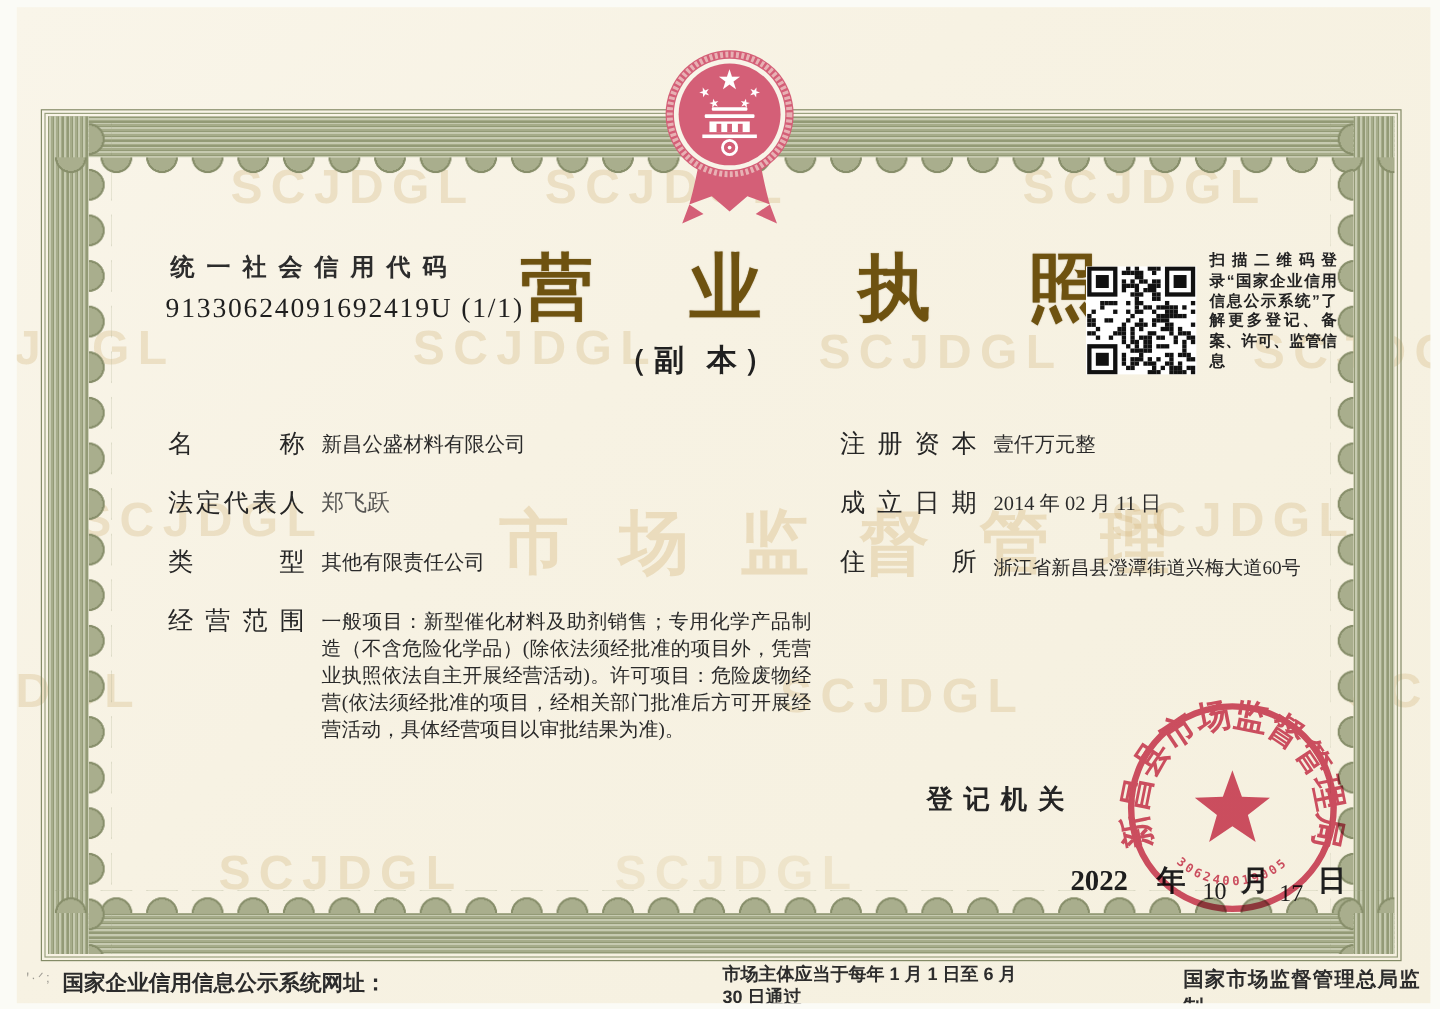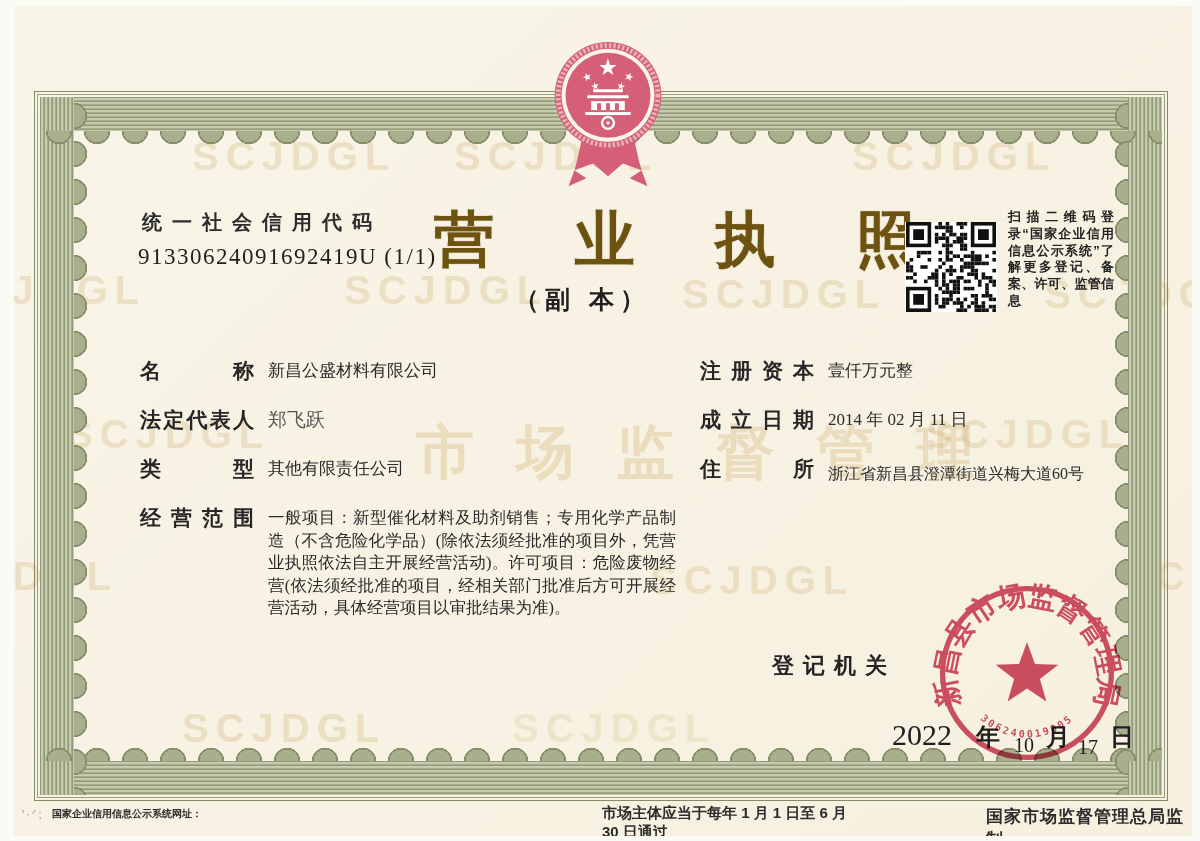--- a/index.html
+++ b/index.html
@@ -54,47 +54,47 @@
   .subtitle{position:absolute;left:500px;top:277px;width:200px;
       font-size:25px;color:#202020;font-weight:600;letter-spacing:6px;white-space:nowrap;}
   .qr{position:absolute;left:891px;top:216px;width:92px;height:90px;background:#fff;}
   .qr svg{display:block;}
   .qr-caption{position:absolute;left:994px;top:203px;width:106px;font-size:13px;
       line-height:16.8px;color:#232323;font-weight:600;text-align:justify;}
   
   .col-left{position:absolute;left:126px;top:352px;width:570px;}
   .col-right{position:absolute;left:686px;top:352px;width:420px;}
   .row{display:flex;align-items:flex-start;margin-bottom:23px;}
-  .lbl{flex:0 0 114px;font-size:21px;font-weight:700;color:#262626;
+  .lbl{flex:0 0 114px;font-size:21px;font-weight:400;color:#262626;
       text-align:justify;text-align-last:justify;text-justify:inter-character;line-height:26px;}
   .val{margin-left:14px;font-size:17px;color:#2a2a2a;line-height:26px;
       font-family:"Liberation Serif","DejaVu Serif",serif;}
   .val.scope{font-size:16.5px;line-height:22.5px;width:408px;text-align:justify;margin-top:2px;}
   .val.addr{font-size:16px;width:270px;line-height:21px;margin-top:7px;}
   .val.rep{font-size:19px;color:#3a3a3a;opacity:.85;}
   
   .reg-label{position:absolute;left:758px;top:645px;font-size:22px;font-weight:600;
       letter-spacing:9px;color:#242424;white-space:nowrap;}
   .reg-date{position:absolute;left:878px;top:712px;color:#1e1e1e;white-space:nowrap;
       font-family:"Liberation Serif","DejaVu Serif",serif;}
-  .reg-date .yr{font-size:30px;}
+  .reg-date .yr{font-size:24px;font-weight:bold;}
   .reg-date .unit{font-size:24px;font-weight:600;font-family:"Liberation Sans",sans-serif;}
   .reg-date .u1{margin-left:24px;}
   .reg-date .num{font-size:20px;position:relative;top:7px;}
   .reg-date .m{margin-left:14px;}
   .reg-date .u2{margin-left:12px;}
   .reg-date .d{margin-left:8px;top:9px;}
   .reg-date .u3{margin-left:12px;}
   
   .seal{position:absolute;left:916px;top:570px;width:194px;height:194px;opacity:.93;
       mix-blend-mode:multiply;}
   .emblem{position:absolute;left:528px;top:32px;width:132px;height:162px;}
   
   .foot{position:absolute;color:#2c2c2c;}
-  .foot-left{left:38px;top:801px;font-size:10px;font-weight:600;}
+  .foot-left{left:38px;top:801px;font-size:18px;font-weight:600;}
   .smudge{position:absolute;left:8px;top:802px;width:30px;height:14px;
       color:rgba(60,60,60,.5);font-size:11px;letter-spacing:2px;filter:blur(.4px);}
   .foot-mid{left:588px;top:798px;font-size:15px;line-height:18.5px;font-weight:600;width:260px;}
   .foot-right{left:972px;top:799px;font-size:17px;font-weight:700;letter-spacing:1px;}
 </style>
 </head>
 <body>
 
 <div class="sheet">
 

